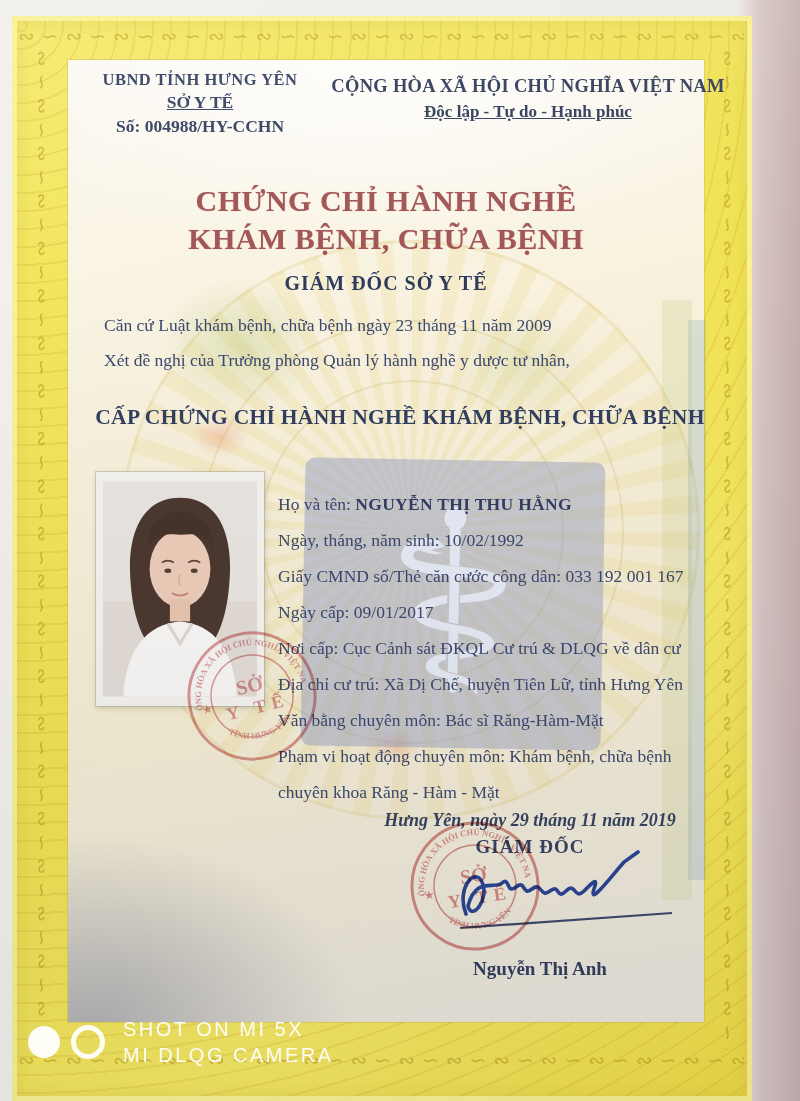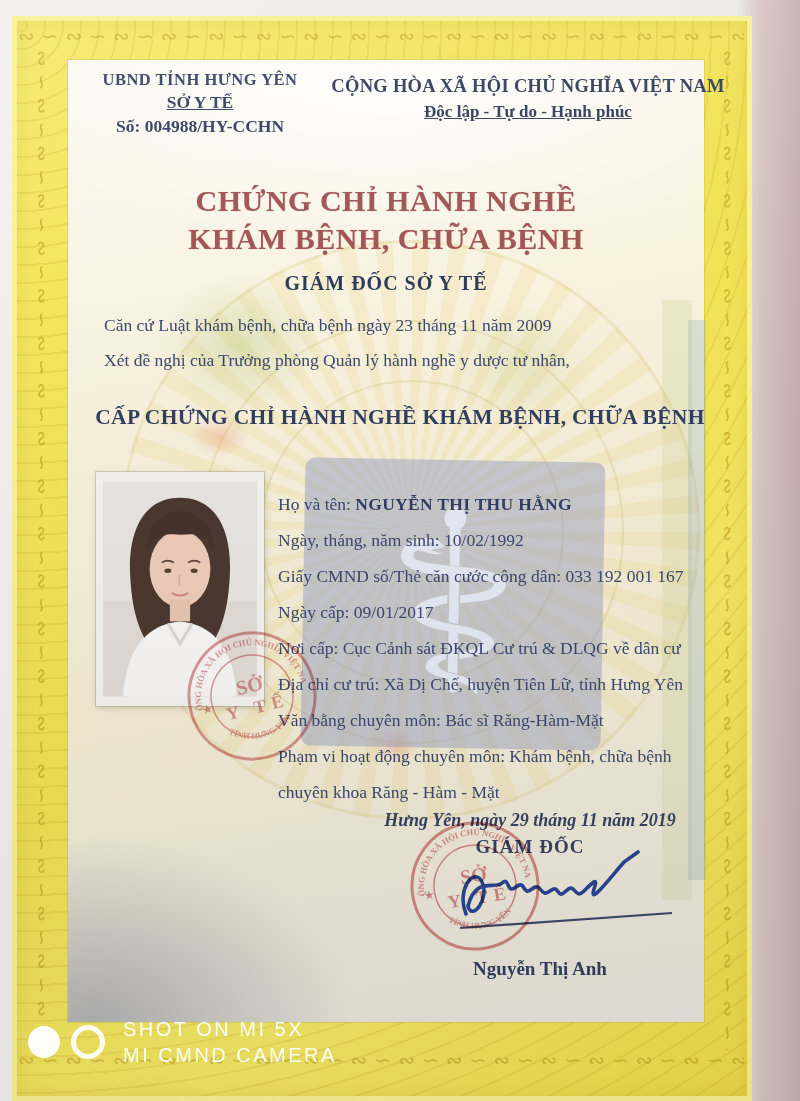--- a/index.html
+++ b/index.html
@@ -213,17 +213,17 @@
     <text x="69" y="84" class="ctr2">Y TẾ</text>
     <text x="14" y="72" class="star">★</text>
   </svg>
 
   <div class="abs vignette"></div>
   <div class="abs cam">
     <div class="dot"></div>
     <div class="ringdot"></div>
     <div class="txt">
       <div>SHOT ON MI 5X</div>
-      <div>MI CMND CAMERA</div>
+      <div>MI DLQG CAMERA</div>
     </div>
   </div>
 
 </div>
 
 </body></html>

